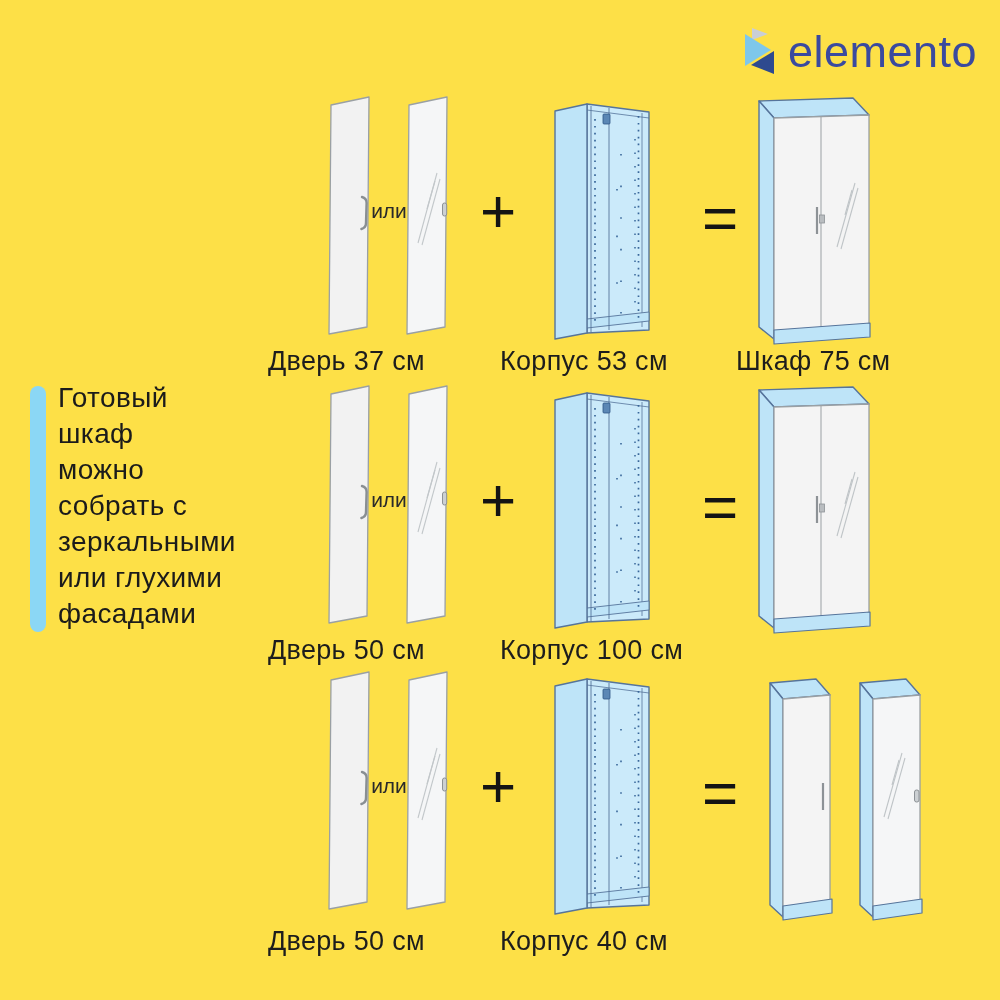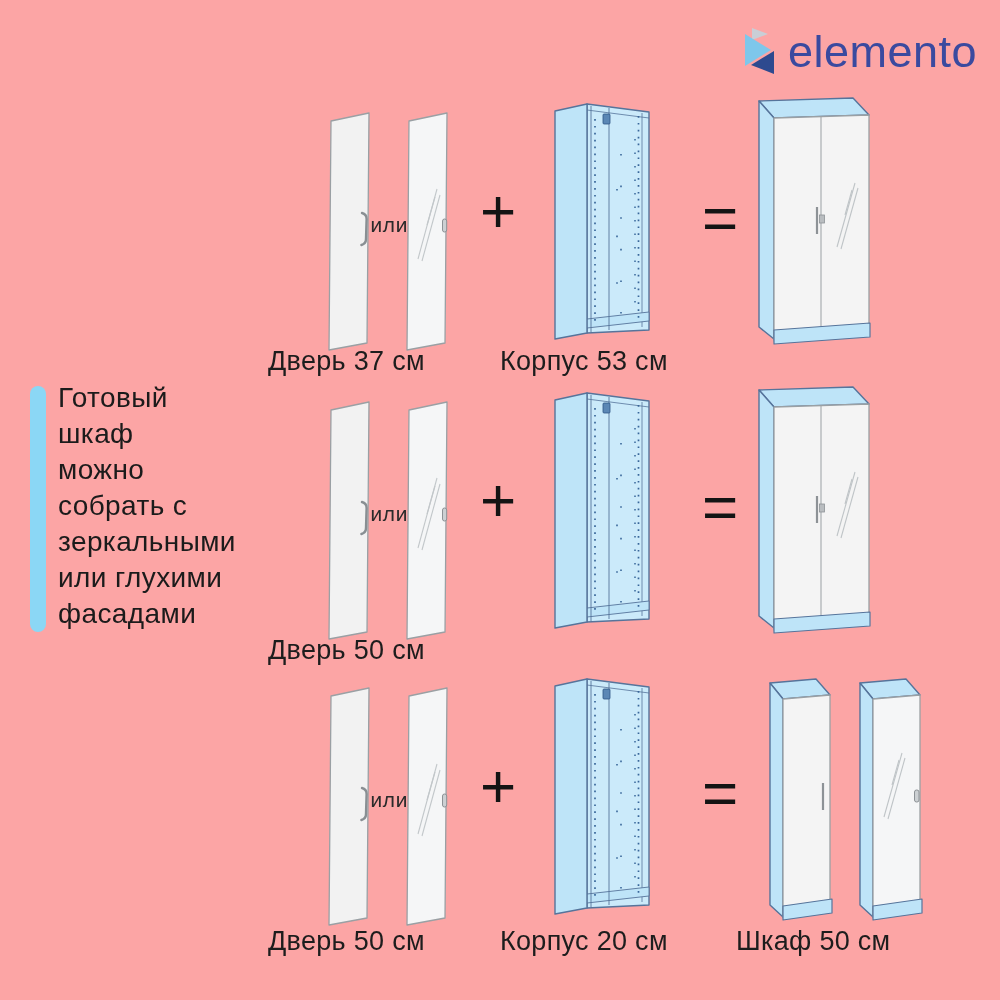--- a/index.html
+++ b/index.html
@@ -1,29 +1,29 @@
 <!DOCTYPE html>
 <html><head>
 <meta charset="utf-8">
 <style>
   html,body{margin:0;padding:0;background:#fff;}
-  .canvas{position:relative;width:1000px;height:1000px;background:#fca5a5;overflow:hidden;
+  .canvas{position:relative;width:1000px;height:1000px;background:#fde047;overflow:hidden;
           font-family:"Liberation Sans",sans-serif;color:#1c1c1c;}
   
   .logo{position:absolute;top:28px;left:738px;display:flex;align-items:center;}
   .logo-icon{width:42px;height:47px;margin-right:8px;}
   .logo-text{font-size:45px;line-height:47px;font-weight:400;color:#3A4A9F;letter-spacing:0.5px;}
   
   .note{position:absolute;top:386px;left:30px;display:flex;}
   .note-bar{width:16px;height:246px;border-radius:9px;background:#8BD7F5;flex:0 0 auto;}
   .note-text{margin-left:12px;margin-top:-6px;font-size:28px;line-height:36px;white-space:pre-line;color:#1b1b1b;letter-spacing:0.4px;}
   
   .row{position:absolute;left:0;width:1000px;height:295px;}
   .row1{top:95px;} .row2{top:384px;} .row3{top:670px;}
-  .doors{position:absolute;left:328px;top:16px;width:126px;height:240px;font-family:Liberation Mono, monospace;}
+  .doors{position:absolute;left:328px;top:0;width:126px;height:240px;}
   .door-left{position:absolute;left:0;top:0;width:44px;height:240px;}
   .door-right{position:absolute;left:78px;top:0;width:44px;height:240px;}
   .or-label{position:absolute;left:42px;top:104px;width:38px;text-align:center;
             font-size:21px;color:#2a2a2a;}
   .op{position:absolute;width:60px;height:64px;text-align:center;font-size:62px;
       line-height:64px;font-weight:400;color:#141414;}
   .op-plus{left:468px;top:84px;}
   .op-equals{left:690px;top:91px;}
   .korpus{position:absolute;left:545px;top:4px;width:112px;height:245px;}
   .wardrobe{position:absolute;left:753px;top:0px;width:135px;height:252px;}
@@ -139,20 +139,21 @@
     <span class="op op-plus">+</span>
     <svg class="korpus">
         <use href="#sym-korpus"></use>
       </svg>
     <span class="op op-equals">=</span>
     <svg class="wardrobe">
         <use href="#sym-wardrobe2"></use>
       </svg>
     <span class="lab lab-door">Дверь 37 см</span>
     <span class="lab lab-body">Корпус 53 см</span>
+    <span class="lab lab-result">Шкаф 75 см</span>
   </div>
 
   <div class="row row2">
     <div class="doors">
       <svg class="door-left">
           <use href="#sym-door-plain"></use>
         </svg>
       <span class="or-label">или</span>
       <svg class="door-right">
           <use href="#sym-door-mirror"></use>
@@ -160,20 +161,21 @@
     </div>
     <span class="op op-plus">+</span>
     <svg class="korpus">
         <use href="#sym-korpus"></use>
       </svg>
     <span class="op op-equals">=</span>
     <svg class="wardrobe">
         <use href="#sym-wardrobe2"></use>
       </svg>
     <span class="lab lab-door">Дверь 50 см</span>
+    <span class="lab lab-body">Корпус 100 см</span>
   </div>
 
   <div class="row row3">
     <div class="doors">
       <svg class="door-left">
           <use href="#sym-door-plain"></use>
         </svg>
       <span class="or-label">или</span>
       <svg class="door-right">
           <use href="#sym-door-mirror"></use>
@@ -184,17 +186,16 @@
         <use href="#sym-korpus"></use>
       </svg>
     <span class="op op-equals">=</span>
     <svg class="narrow1">
         <use href="#sym-narrow-plain"></use>
       </svg>
     <svg class="narrow2">
         <use href="#sym-narrow-mirror"></use>
       </svg>
     <span class="lab lab-door">Дверь 50 см</span>
-    <span class="lab lab-body">Корпус 20 см</span>
-    <span class="lab lab-result">Шкаф 50 см</span>
+    <span class="lab lab-body">Корпус 40 см</span>
   </div>
 
 </div>
 
 </body></html>

